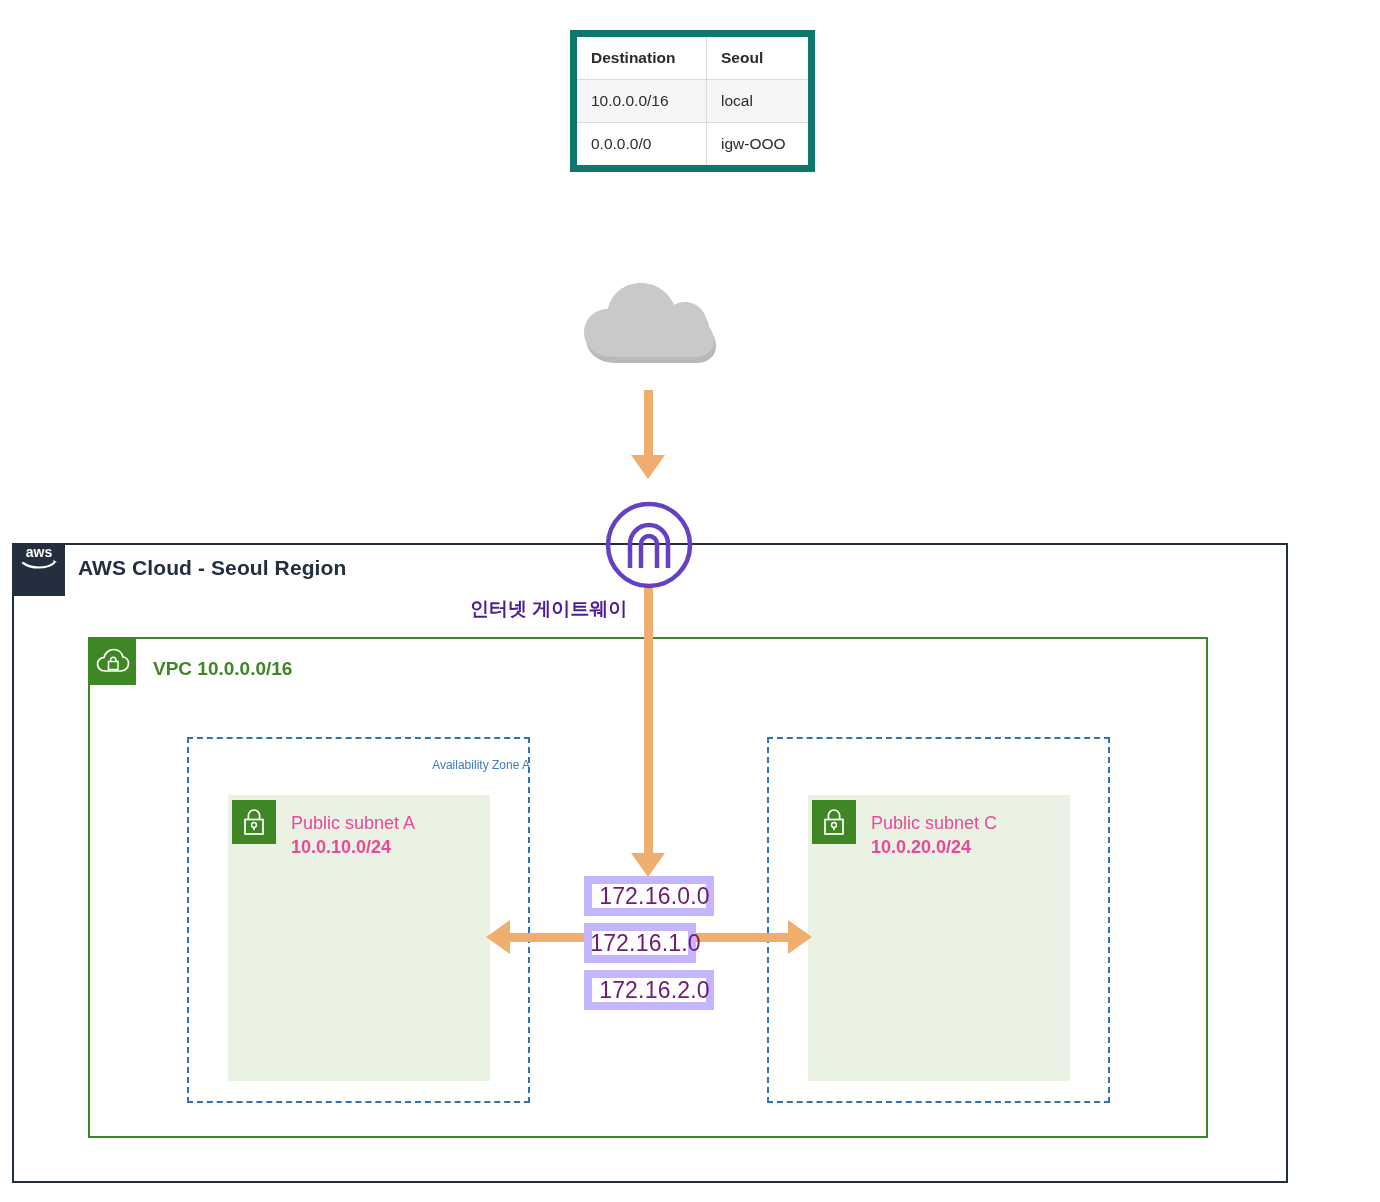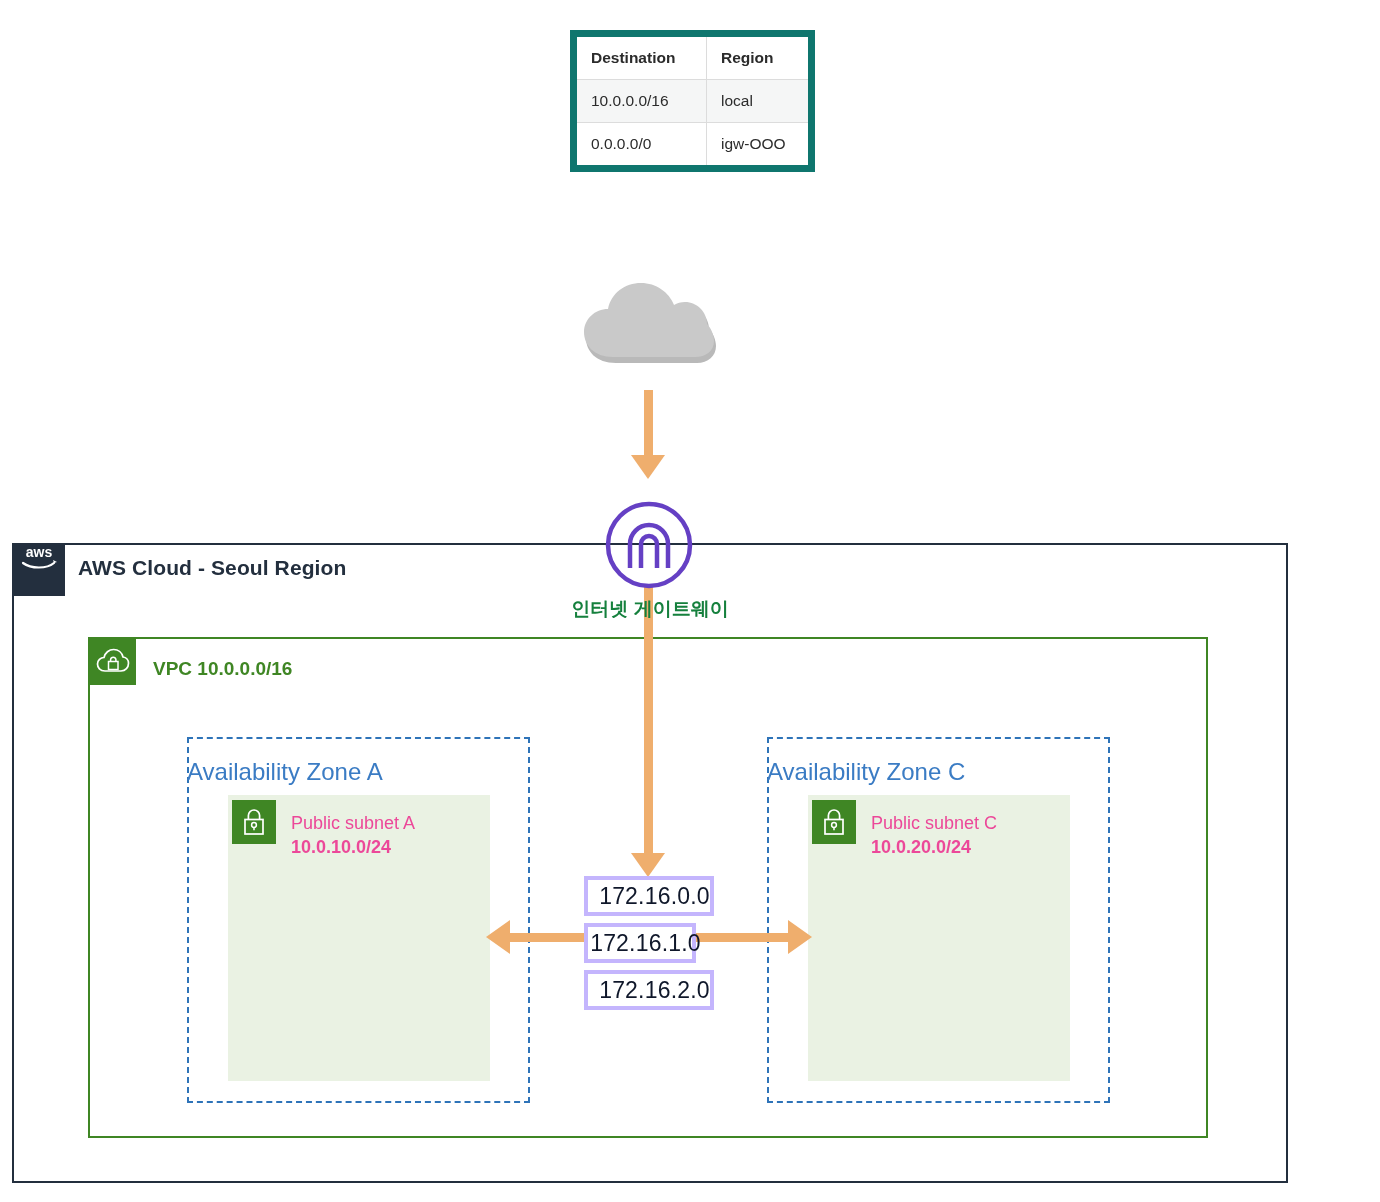--- a/index.html
+++ b/index.html
@@ -56,21 +56,21 @@
     position: absolute; width: 0; height: 0;
     border-top: 17px solid transparent;
     border-bottom: 17px solid transparent;
     border-left: 24px solid #efae6d;
   }
 
   
   .igw-icon { position: absolute; left: 604px; top: 500px; width: 90px; height: 90px; z-index: 6; }
   .igw-label {
     position: absolute; left: 470px; top: 596px; width: 360px;
-    text-align: center; font-size: 19px; font-weight: bold; color: #15803d;
+    font-size: 19px; font-weight: bold; color: #4c1d95;
     z-index: 7;
   }
 
   
   .aws-frame {
     position: absolute; left: 12px; top: 543px;
     width: 1276px; height: 640px;
     border: 2px solid #232f3e;
     background: transparent;
   }
@@ -101,58 +101,58 @@
     font-size: 19px; font-weight: bold; color: #3f8624;
   }
 
   
   .az-box {
     position: absolute;
     border: 2px dashed #2e73b8;
     background: transparent;
   }
   .az-label {
-    position: absolute; text-align: left;
-    font-size: 24px; color: #3b7cc4;
+    position: absolute; text-align: right;
+    font-size: 12px; color: #3b7cc4;
   }
 
   
   .subnet-box {
     position: absolute; background: #eaf2e3;
   }
   .subnet-badge {
     position: absolute; width: 44px; height: 44px; background: #3f8624;
     display: flex; align-items: center; justify-content: center;
   }
   .subnet-text { position: absolute; font-size: 18px; color: #ec4899; line-height: 1.33; }
   .subnet-text .cidr { font-weight: bold; }
 
   
   .ip-box {
     position: absolute;
-    border: 4px solid #c4b5fd;
+    border: 8px solid #c4b5fd;
     background: #ffffff;
-    color: #0f172a;
+    color: #701a75;
     font-size: 23px;
     display: flex; align-items: center; justify-content: center;
     z-index: 5;
     letter-spacing: .2px;
     padding-left: 11px;
   }
 </style>
 </head>
 <body>
 
 <div id="stage">
 
   <table class="route-table">
     <thead>
       <tr>
         <th class="col-dest">Destination</th>
-        <th class="col-target">Region</th>
+        <th class="col-target">Seoul</th>
       </tr>
     </thead>
     <tbody>
       <tr class="shaded">
         <td>10.0.0.0/16</td>
         <td>local</td>
       </tr>
       <tr>
         <td>0.0.0.0/0</td>
         <td>igw-OOO</td>
@@ -218,21 +218,20 @@
       <circle cx="14" cy="18" r="2.4" fill="none" stroke="#ffffff" stroke-width="1.5"></circle>
       <path d="M14 20.2 L14 23.3" stroke="#ffffff" stroke-width="1.5"></path>
     </svg>
   </div>
   <div class="subnet-text" style="left:291px; top:812px;">
     <div>Public subnet A</div>
     <div class="cidr">10.0.10.0/24</div>
   </div>
 
   <div class="az-box" style="left:767px; top:737px; width:343px; height:366px;"></div>
-  <div class="az-label" style="left:767px; top:758px; width:343px;">Availability Zone C</div>
   <div class="subnet-box" style="left:808px; top:795px; width:262px; height:286px;"></div>
   <div class="subnet-badge" style="left:812px; top:800px;">
     <svg width="28" height="30" viewBox="0 0 28 30">
       <rect x="5" y="12.5" width="18" height="14.5" fill="none" stroke="#ffffff" stroke-width="1.7"></rect>
       <path d="M8.4 12.5 L8.4 8.6 A5.6 5.6 0 0 1 19.6 8.6 L19.6 12.5" fill="none" stroke="#ffffff" stroke-width="1.7"></path>
       <circle cx="14" cy="18" r="2.4" fill="none" stroke="#ffffff" stroke-width="1.5"></circle>
       <path d="M14 20.2 L14 23.3" stroke="#ffffff" stroke-width="1.5"></path>
     </svg>
   </div>
   <div class="subnet-text" style="left:871px; top:812px;">

